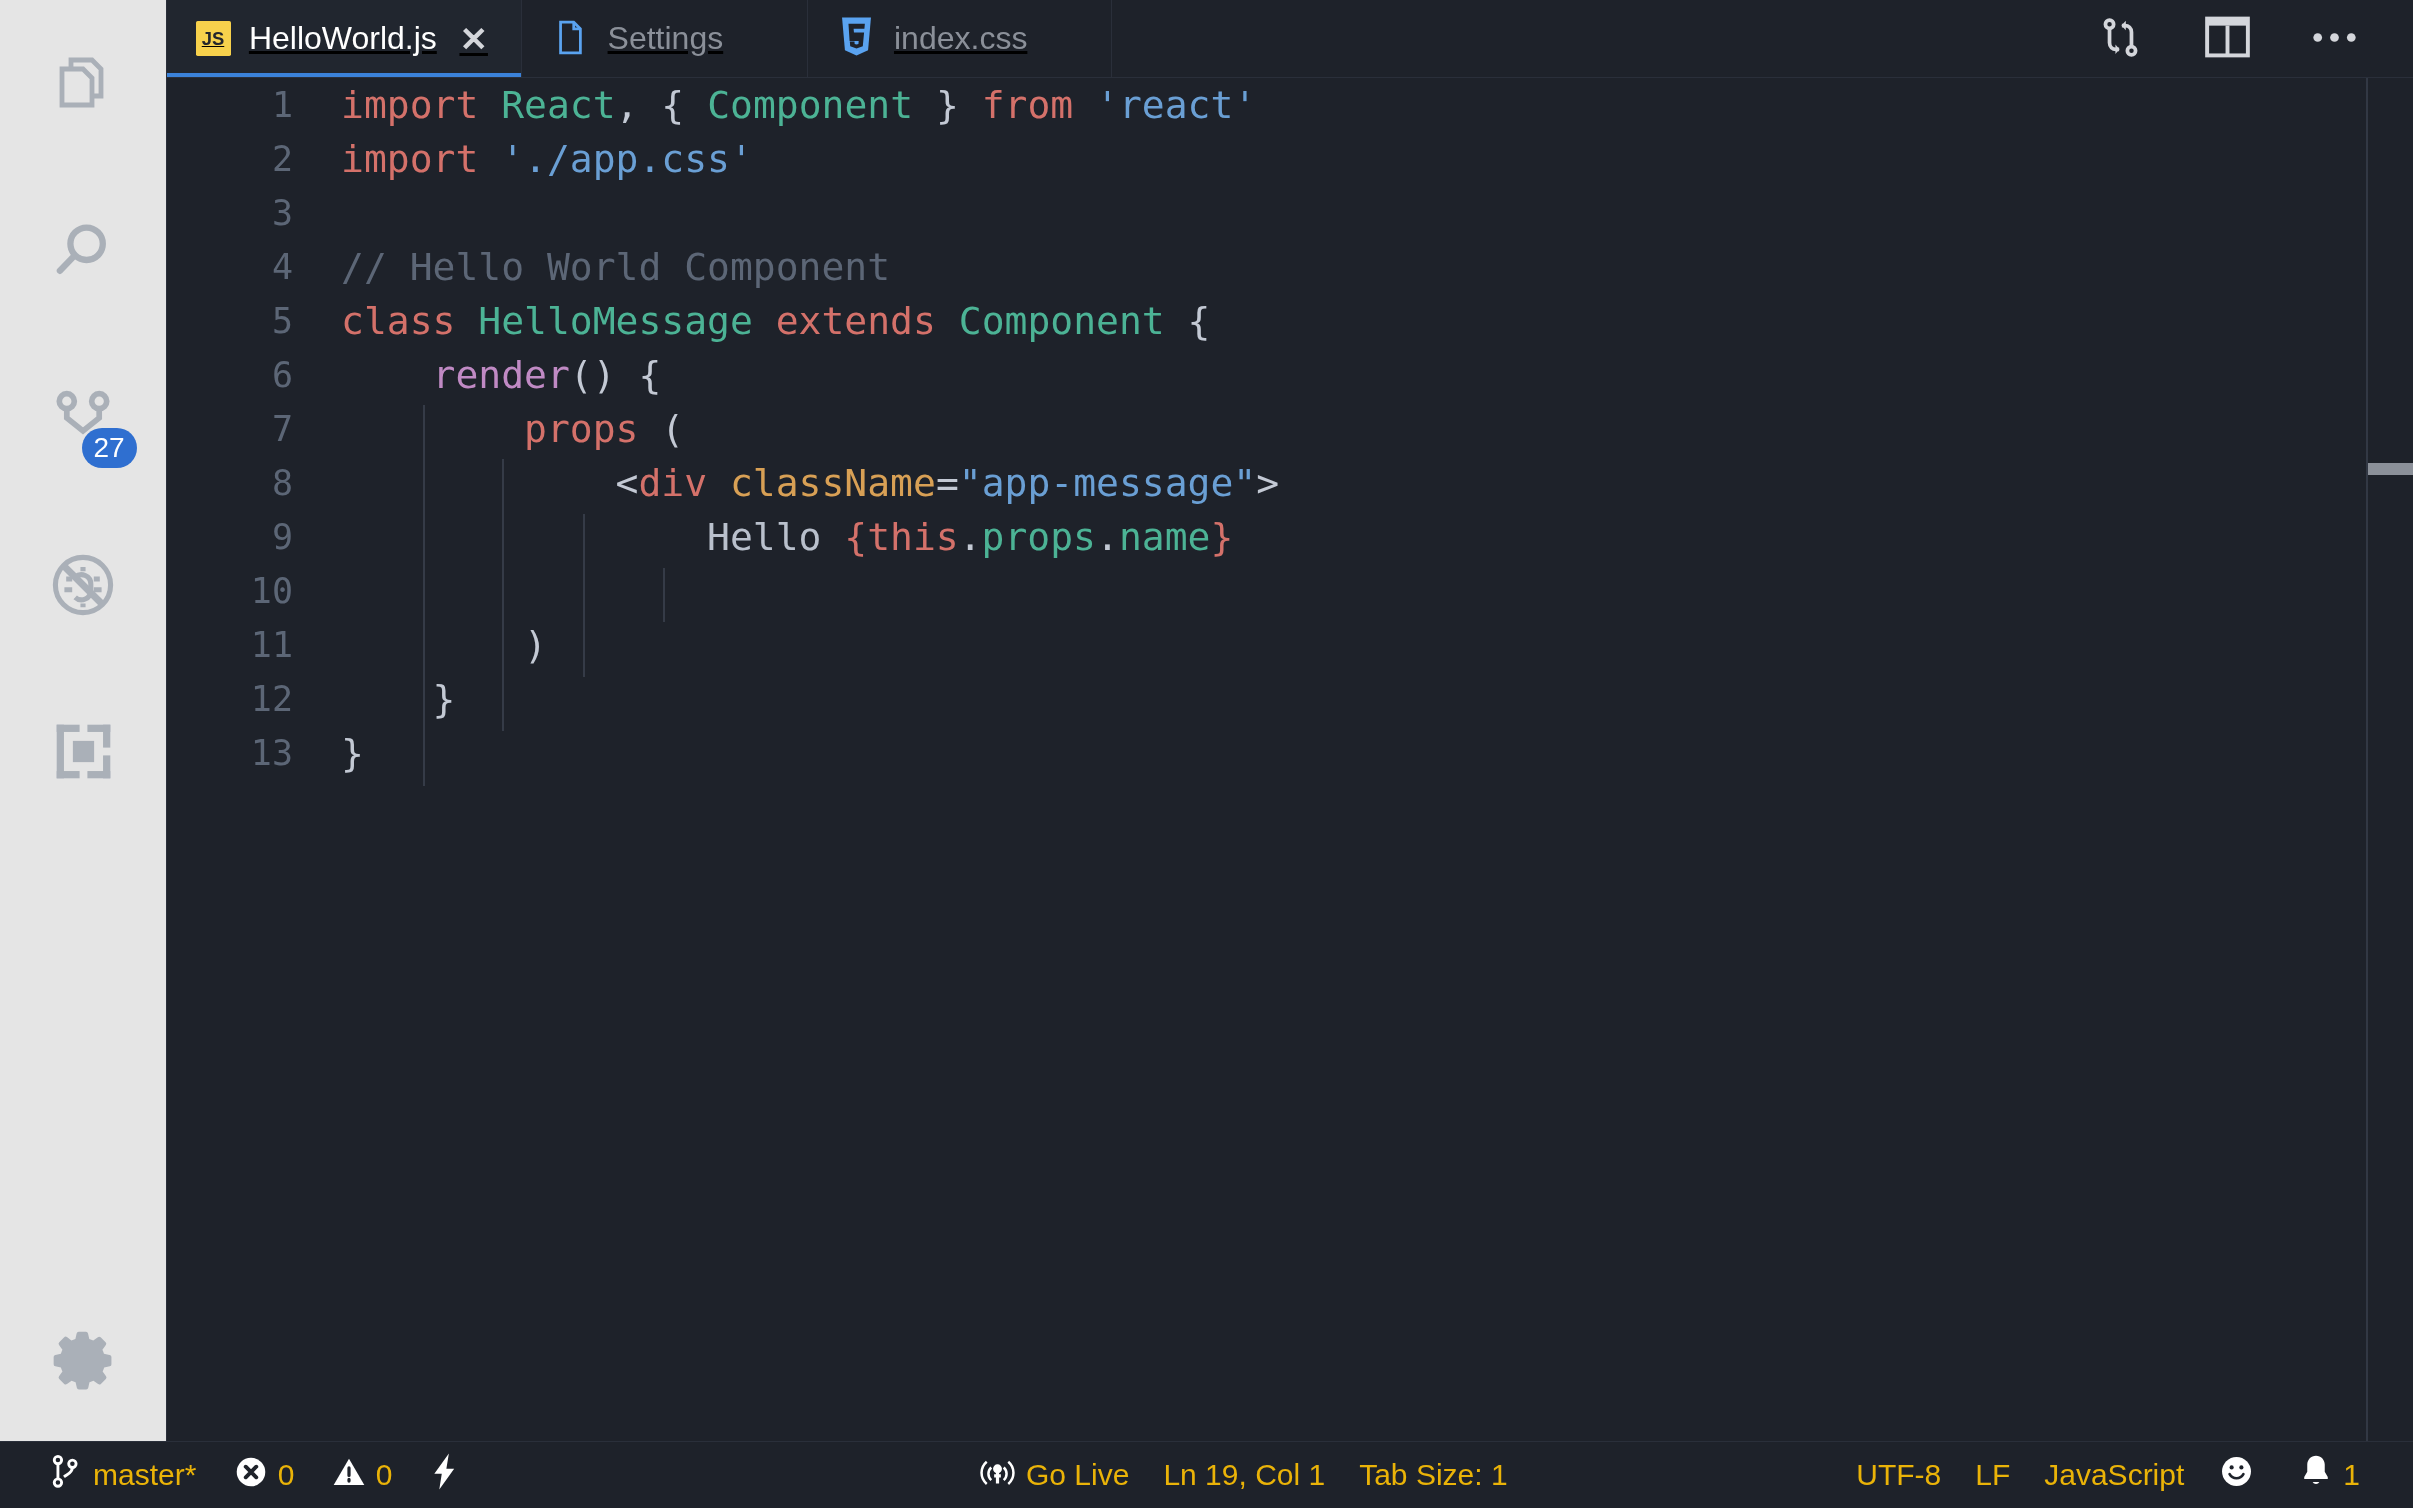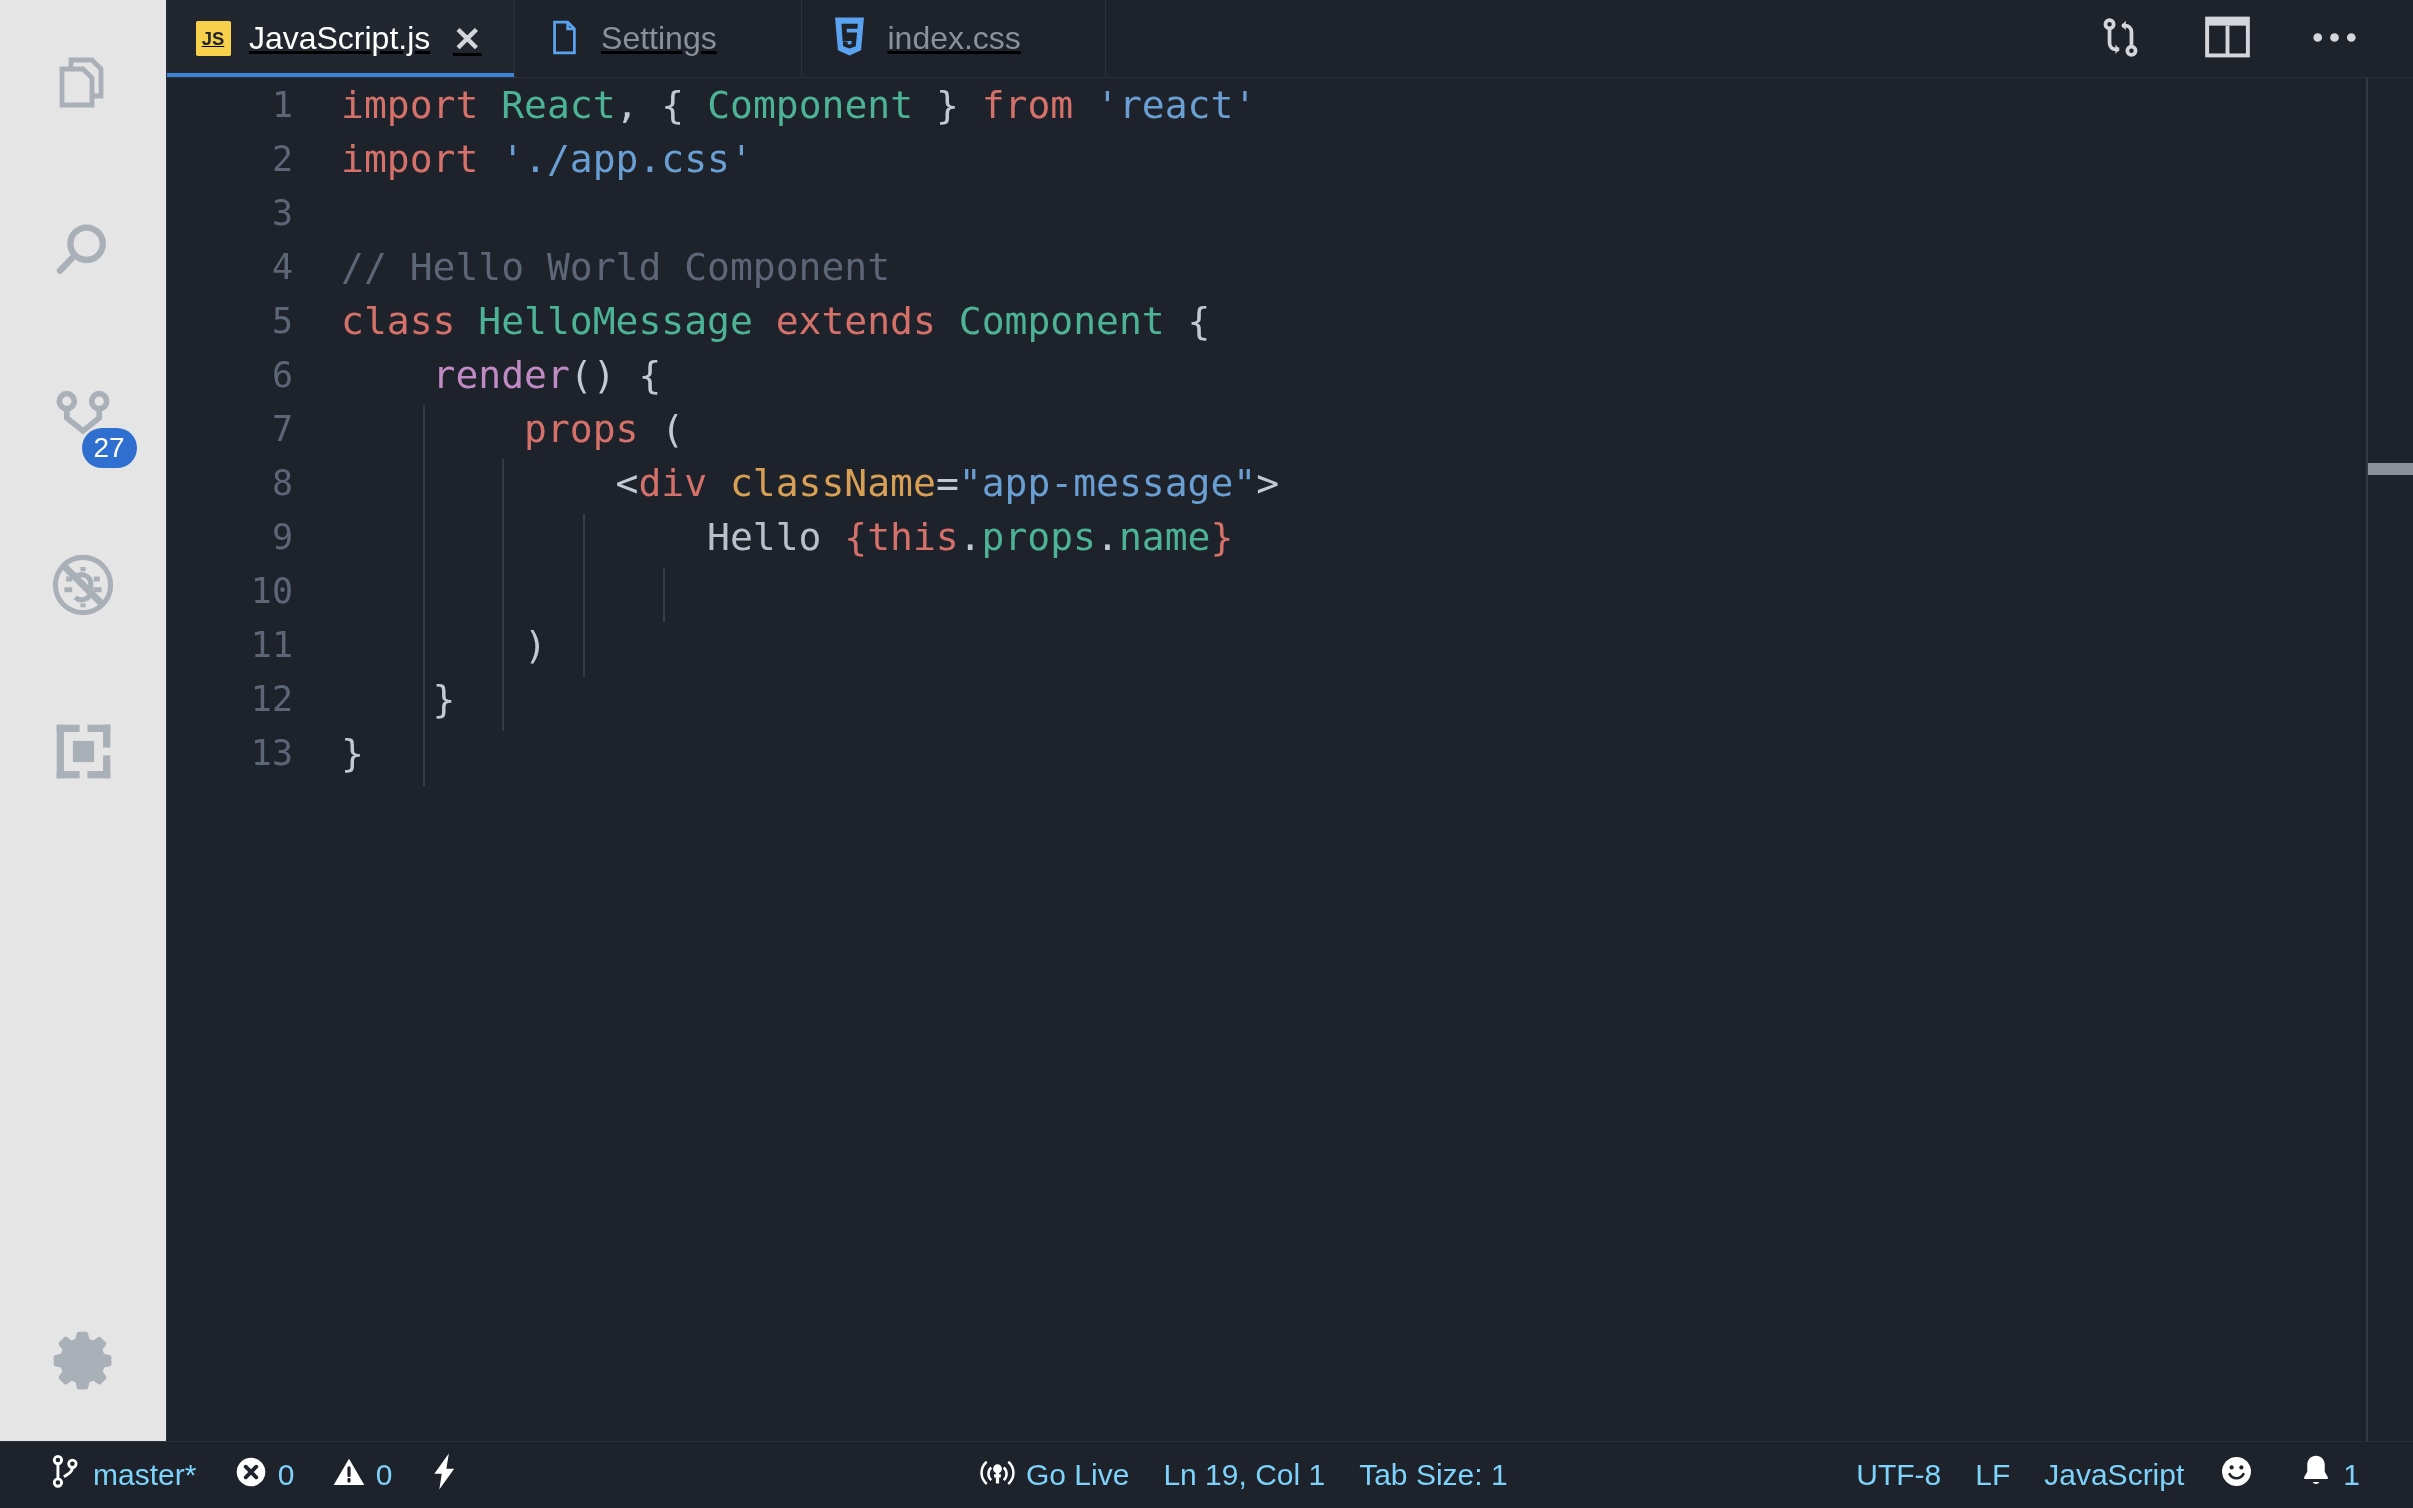--- a/index.html
+++ b/index.html
@@ -124,21 +124,21 @@
   .minimap-slider {
     position: absolute; right: 0; width: 45px; height: 11.7px; background: #8b9099;
   }
 
   
   .statusbar {
     height: 67px; flex: 0 0 67px;
     background: #1e222a;
     border-top: 0.8px solid #2a2f3a;
     display: flex; align-items: center;
-    color: #7dd3fc; font-size: 30px;
+    color: #eab308; font-size: 30px;
     position: relative;
   }
   .sb-group { display: flex; align-items: center; }
   .sb-item { display: flex; align-items: center; gap: 10px; padding: 0 17px; height: 67px; }
   .sb-left { padding-left: 32px; gap: 3.4px; }
   .sb-center { position: absolute; left: 962px; display: flex; align-items: flex-end; }
   .sb-right { position: absolute; right: 16px; display: flex; align-items: center; padding-right: 20px; }
   .sb-text { white-space: nowrap; }
 </style>
 </head>
@@ -218,21 +218,21 @@
         </span>
       </div>
     </div>
 
     <div class="editor-area">
 
       <div class="tabbar">
 
         <div class="tab active">
           <span class="icon-js">JS</span>
-          <span class="tab-label">JavaScript.js</span>
+          <span class="tab-label">HelloWorld.js</span>
           <span class="tab-close">✕</span>
         </div>
 
         <div class="tab">
           <span>
             <svg width="39" height="39" viewBox="0 0 24 24" fill="none" stroke="#5aa3f0" stroke-width="1.7">
               <path d="M6.5 2.6h8.1l4.1 4.1v14.7H6.5z"></path>
               <path d="M14.6 2.6v4.1h4.1"></path>
             </svg>
           </span>

